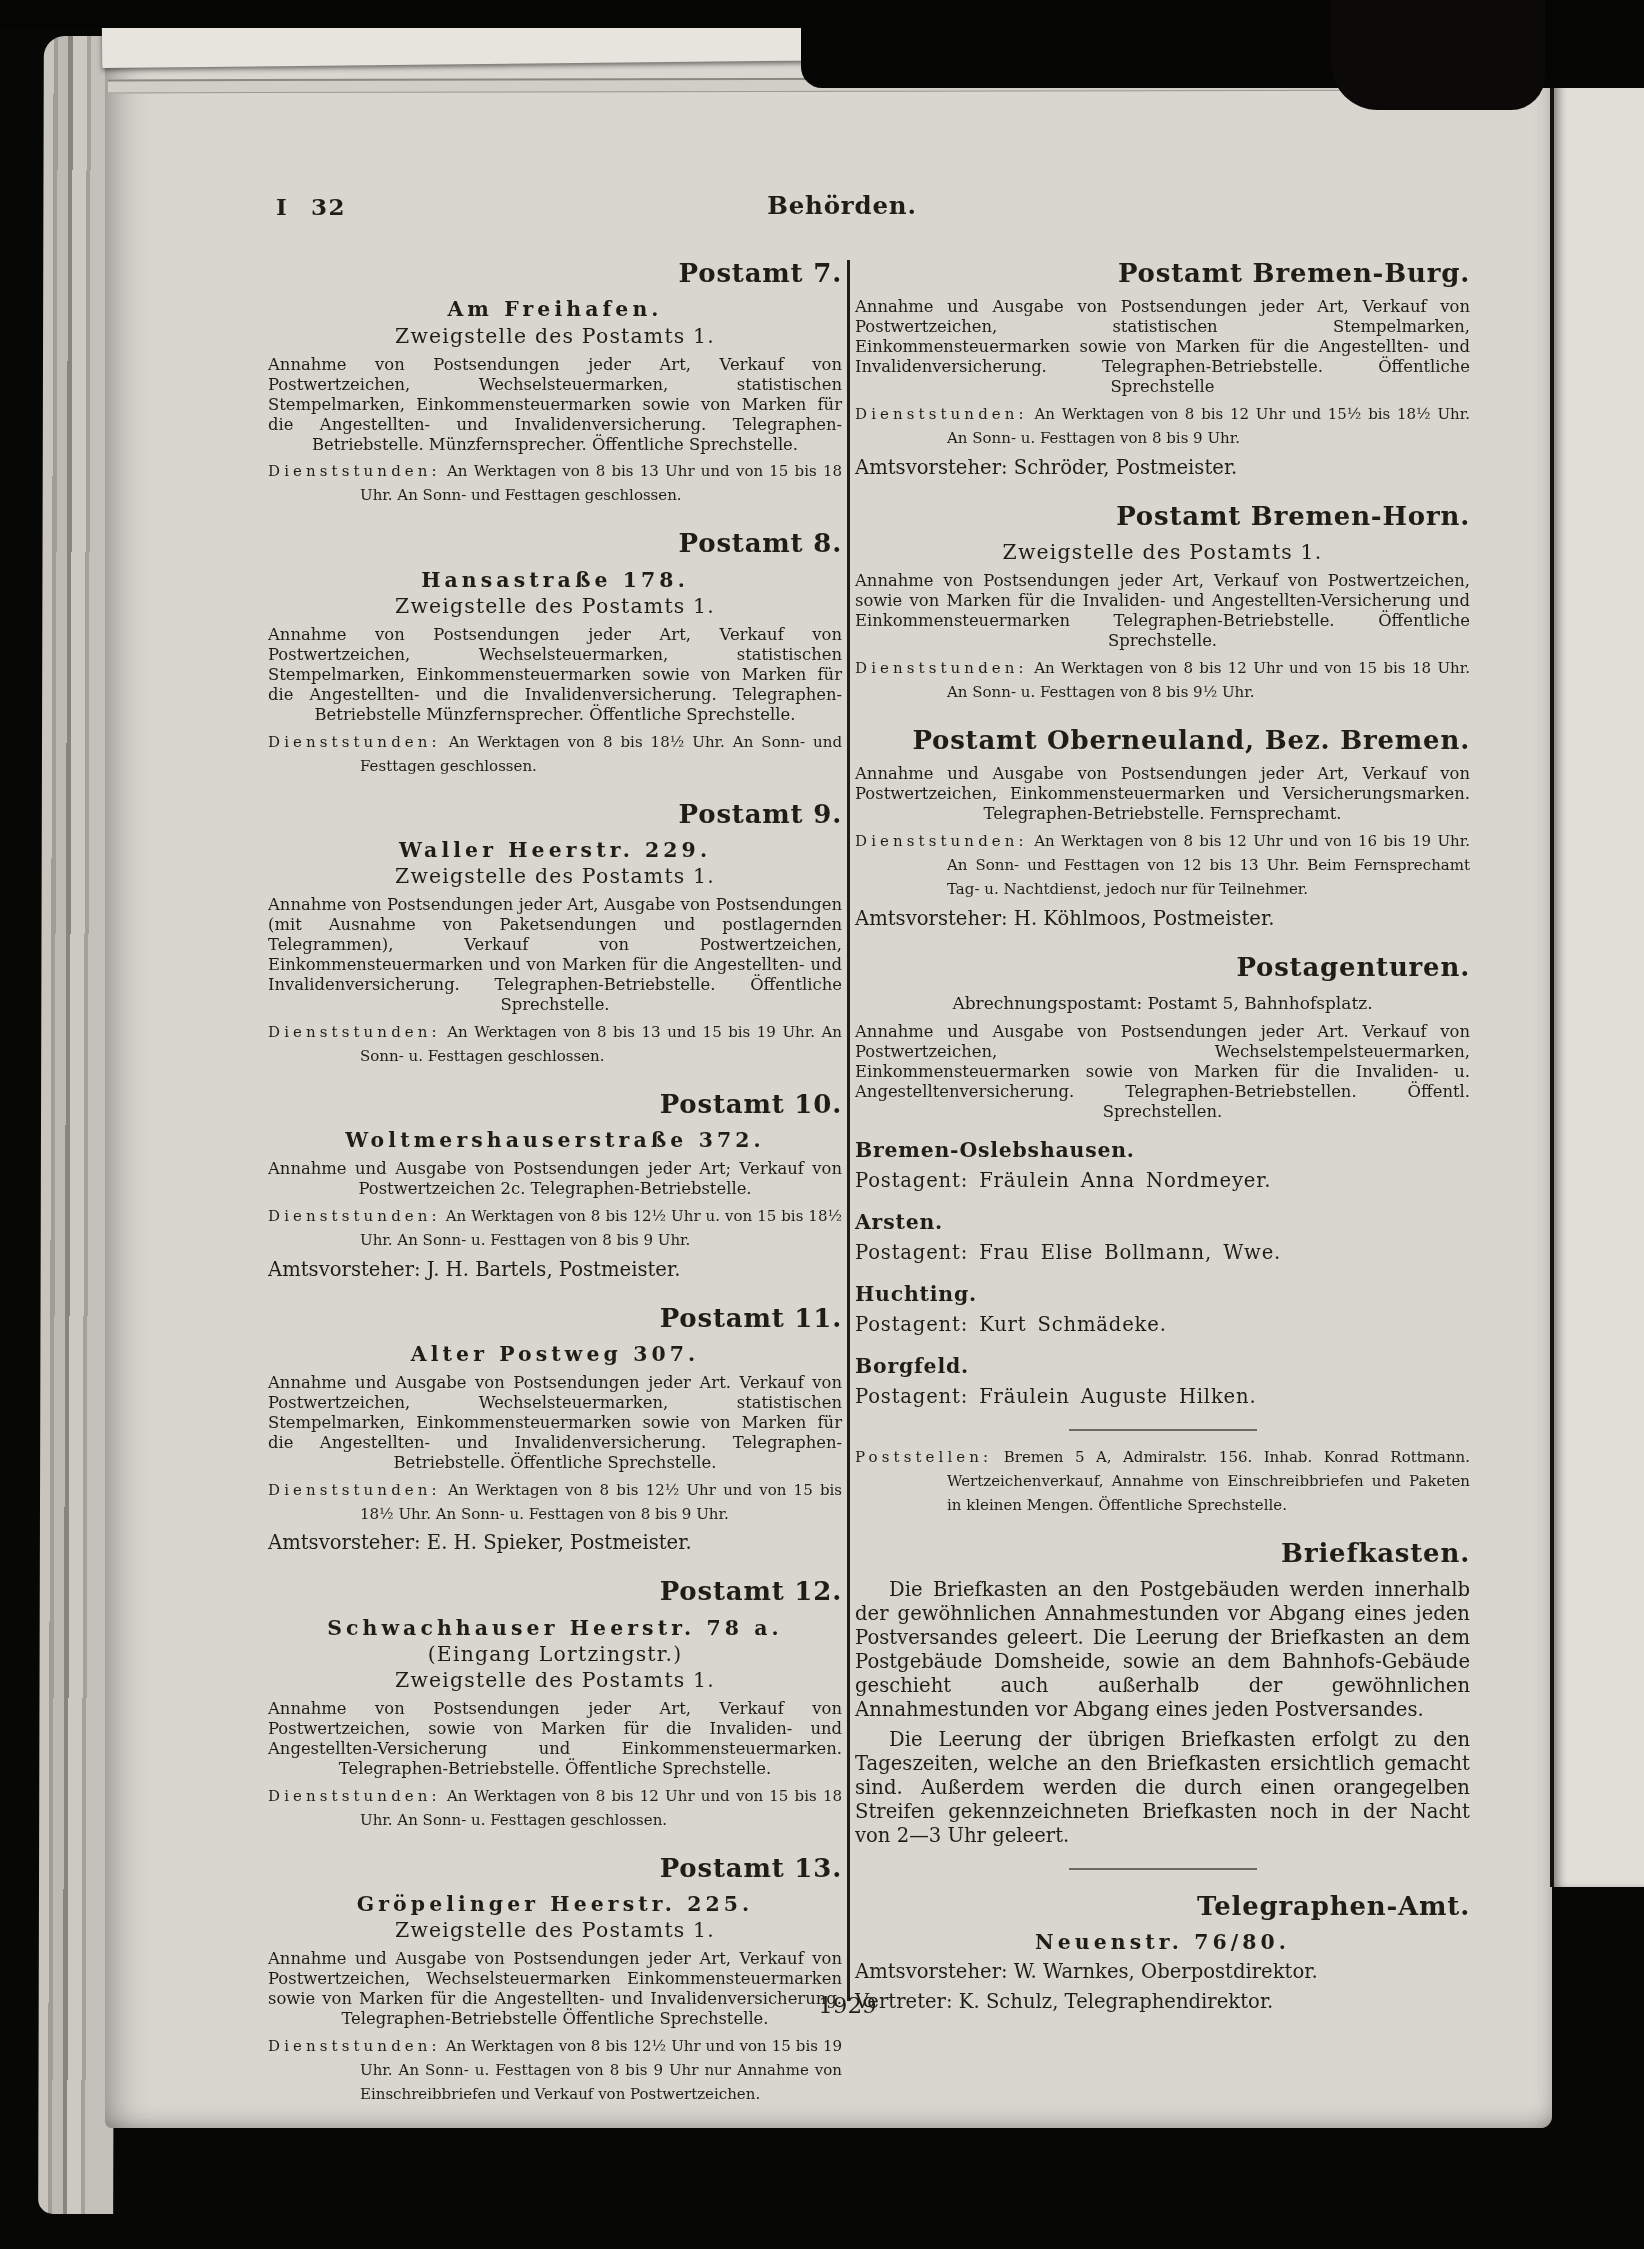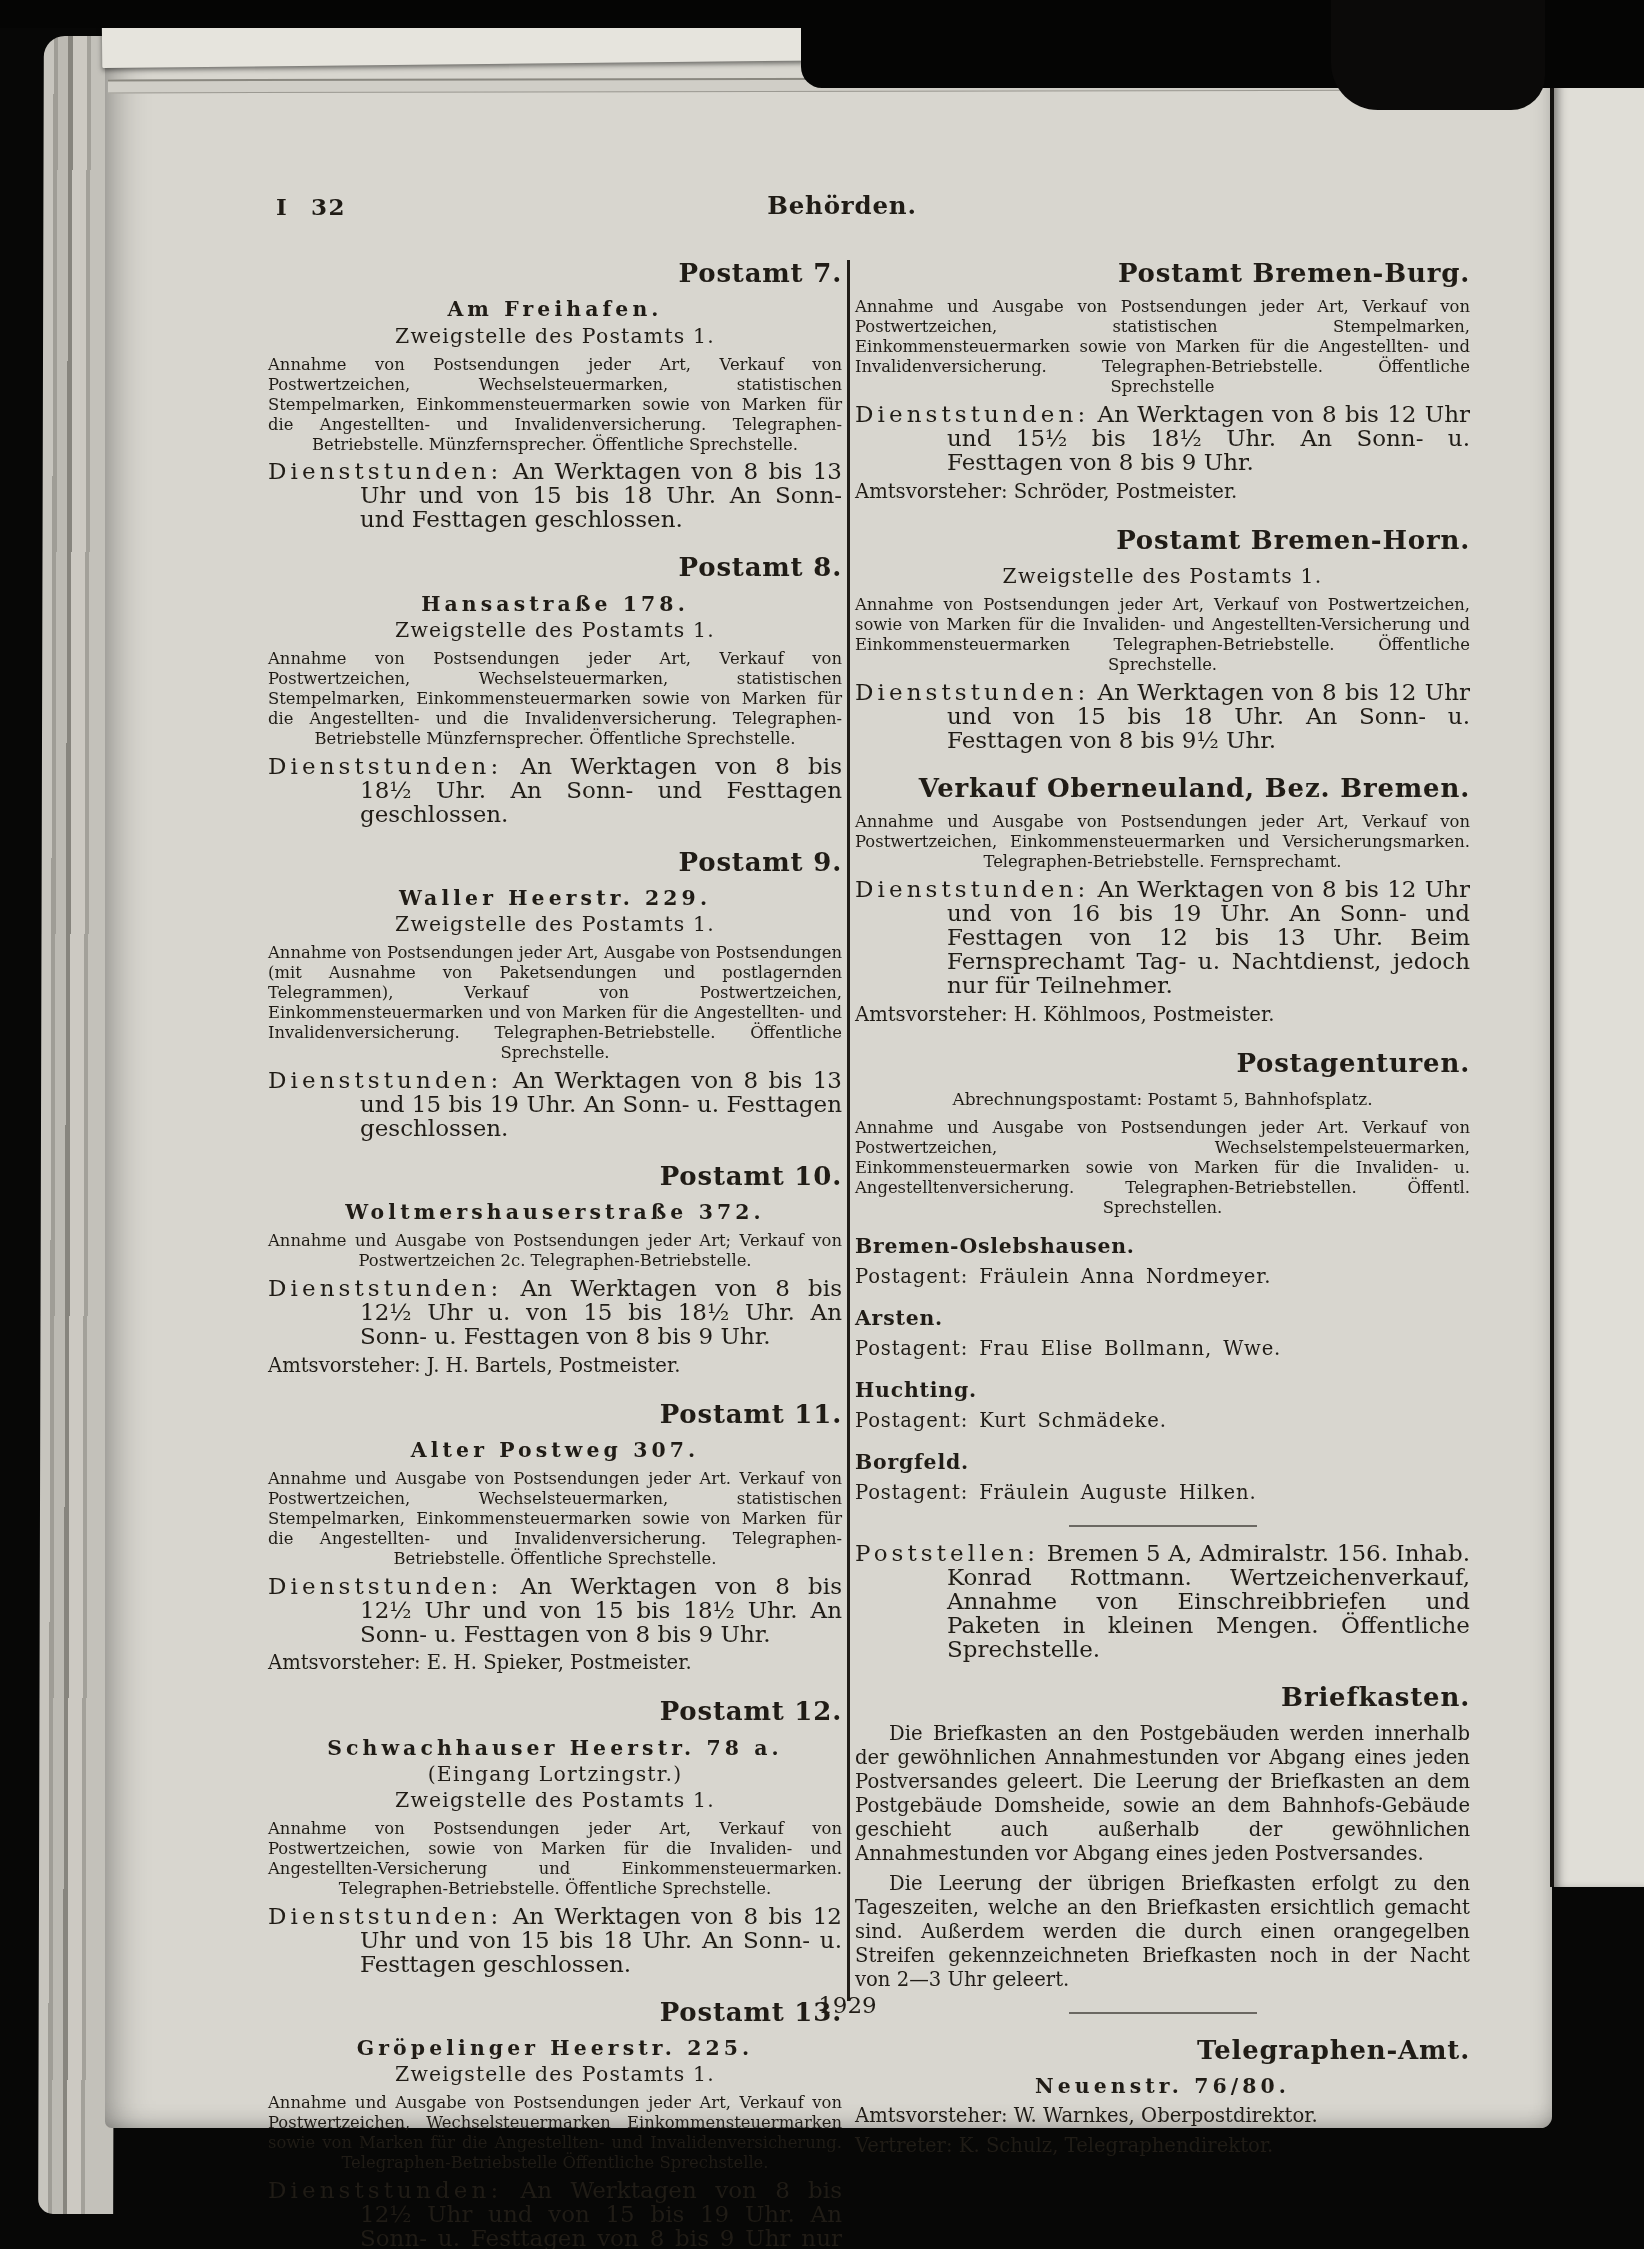--- a/index.html
+++ b/index.html
@@ -82,21 +82,21 @@
   }
   .bbranch{
     font-size:20.4px;line-height:24.5px;text-align:center;
     letter-spacing:1.2px;font-weight:400;margin:1.6px 0;
   }
   .bservice{
     font-size:16.4px;line-height:20px;text-align:justify;
     text-align-last:center;margin:6.5px 0 3.3px;
   }
   .bhours{
-    font-size:23px;line-height:24px;margin:4.9px 0 0;
+    font-size:15px;line-height:24px;margin:4.9px 0 0;
     padding-left:92px;text-indent:-92px;
     text-align:justify;text-align-last:left;
   }
   .bhours .lbl{letter-spacing:4.1px;}
   .bofficial{font-size:19.6px;line-height:24px;margin:5.7px 0 0;}
   .bcenter{font-size:17px;line-height:24px;text-align:center;margin:4.9px 0 1.6px;}
   .bsubhead{
     font-size:20.4px;line-height:24.5px;font-weight:700;text-align:left;
     letter-spacing:0.8px;margin:16.4px 0 3.3px;
   }
@@ -164,21 +164,21 @@
   </div>
 <div class="abs col" id="col-right">
     <div class="bheading">Postamt Bremen-Burg.</div>
     <div class="bservice">Annahme und Ausgabe von Postsendungen jeder Art, Verkauf von Postwertzeichen, statistischen Stempelmarken, Einkommensteuermarken sowie von Marken für die Angestellten- und Invalidenversicherung. Telegraphen-Betriebstelle. Öffentliche Sprechstelle</div>
     <div class="bhours"><span class="lbl">Dienststunden:</span> <span>An Werktagen von 8 bis 12 Uhr und 15½ bis 18½ Uhr. An Sonn- u. Festtagen von 8 bis 9 Uhr.</span></div>
     <div class="bofficial">Amtsvorsteher: Schröder, Postmeister.</div>
     <div class="bheading">Postamt Bremen-Horn.</div>
     <div class="bbranch">Zweigstelle des Postamts 1.</div>
     <div class="bservice">Annahme von Postsendungen jeder Art, Verkauf von Postwertzeichen, sowie von Marken für die Invaliden- und Angestellten-Versicherung und Einkommensteuermarken Telegraphen-Betriebstelle. Öffentliche Sprechstelle.</div>
     <div class="bhours"><span class="lbl">Dienststunden:</span> <span>An Werktagen von 8 bis 12 Uhr und von 15 bis 18 Uhr. An Sonn- u. Festtagen von 8 bis 9½ Uhr.</span></div>
-    <div class="bheading">Verkauf Oberneuland, Bez. Bremen.</div>
+    <div class="bheading">Postamt Oberneuland, Bez. Bremen.</div>
     <div class="bservice">Annahme und Ausgabe von Postsendungen jeder Art, Verkauf von Postwertzeichen, Einkommensteuermarken und Versicherungsmarken. Telegraphen-Betriebstelle. Fernsprechamt.</div>
     <div class="bhours"><span class="lbl">Dienststunden:</span> <span>An Werktagen von 8 bis 12 Uhr und von 16 bis 19 Uhr. An Sonn- und Festtagen von 12 bis 13 Uhr. Beim Fernsprechamt Tag- u. Nachtdienst, jedoch nur für Teilnehmer.</span></div>
     <div class="bofficial">Amtsvorsteher: H. Köhlmoos, Postmeister.</div>
     <div class="bheading">Postagenturen.</div>
     <div class="bcenter">Abrechnungspostamt: Postamt 5, Bahnhofsplatz.</div>
     <div class="bservice">Annahme und Ausgabe von Postsendungen jeder Art. Verkauf von Postwertzeichen, Wechselstempelsteuermarken, Einkommensteuermarken sowie von Marken für die Invaliden- u. Angestelltenversicherung. Telegraphen-Betriebstellen. Öffentl. Sprechstellen.</div>
     <div class="bsubhead">Bremen-Oslebshausen.</div>
     <div class="bagent">Postagent: Fräulein Anna Nordmeyer.</div>
     <div class="bsubhead">Arsten.</div>
     <div class="bagent">Postagent: Frau Elise Bollmann, Wwe.</div>

